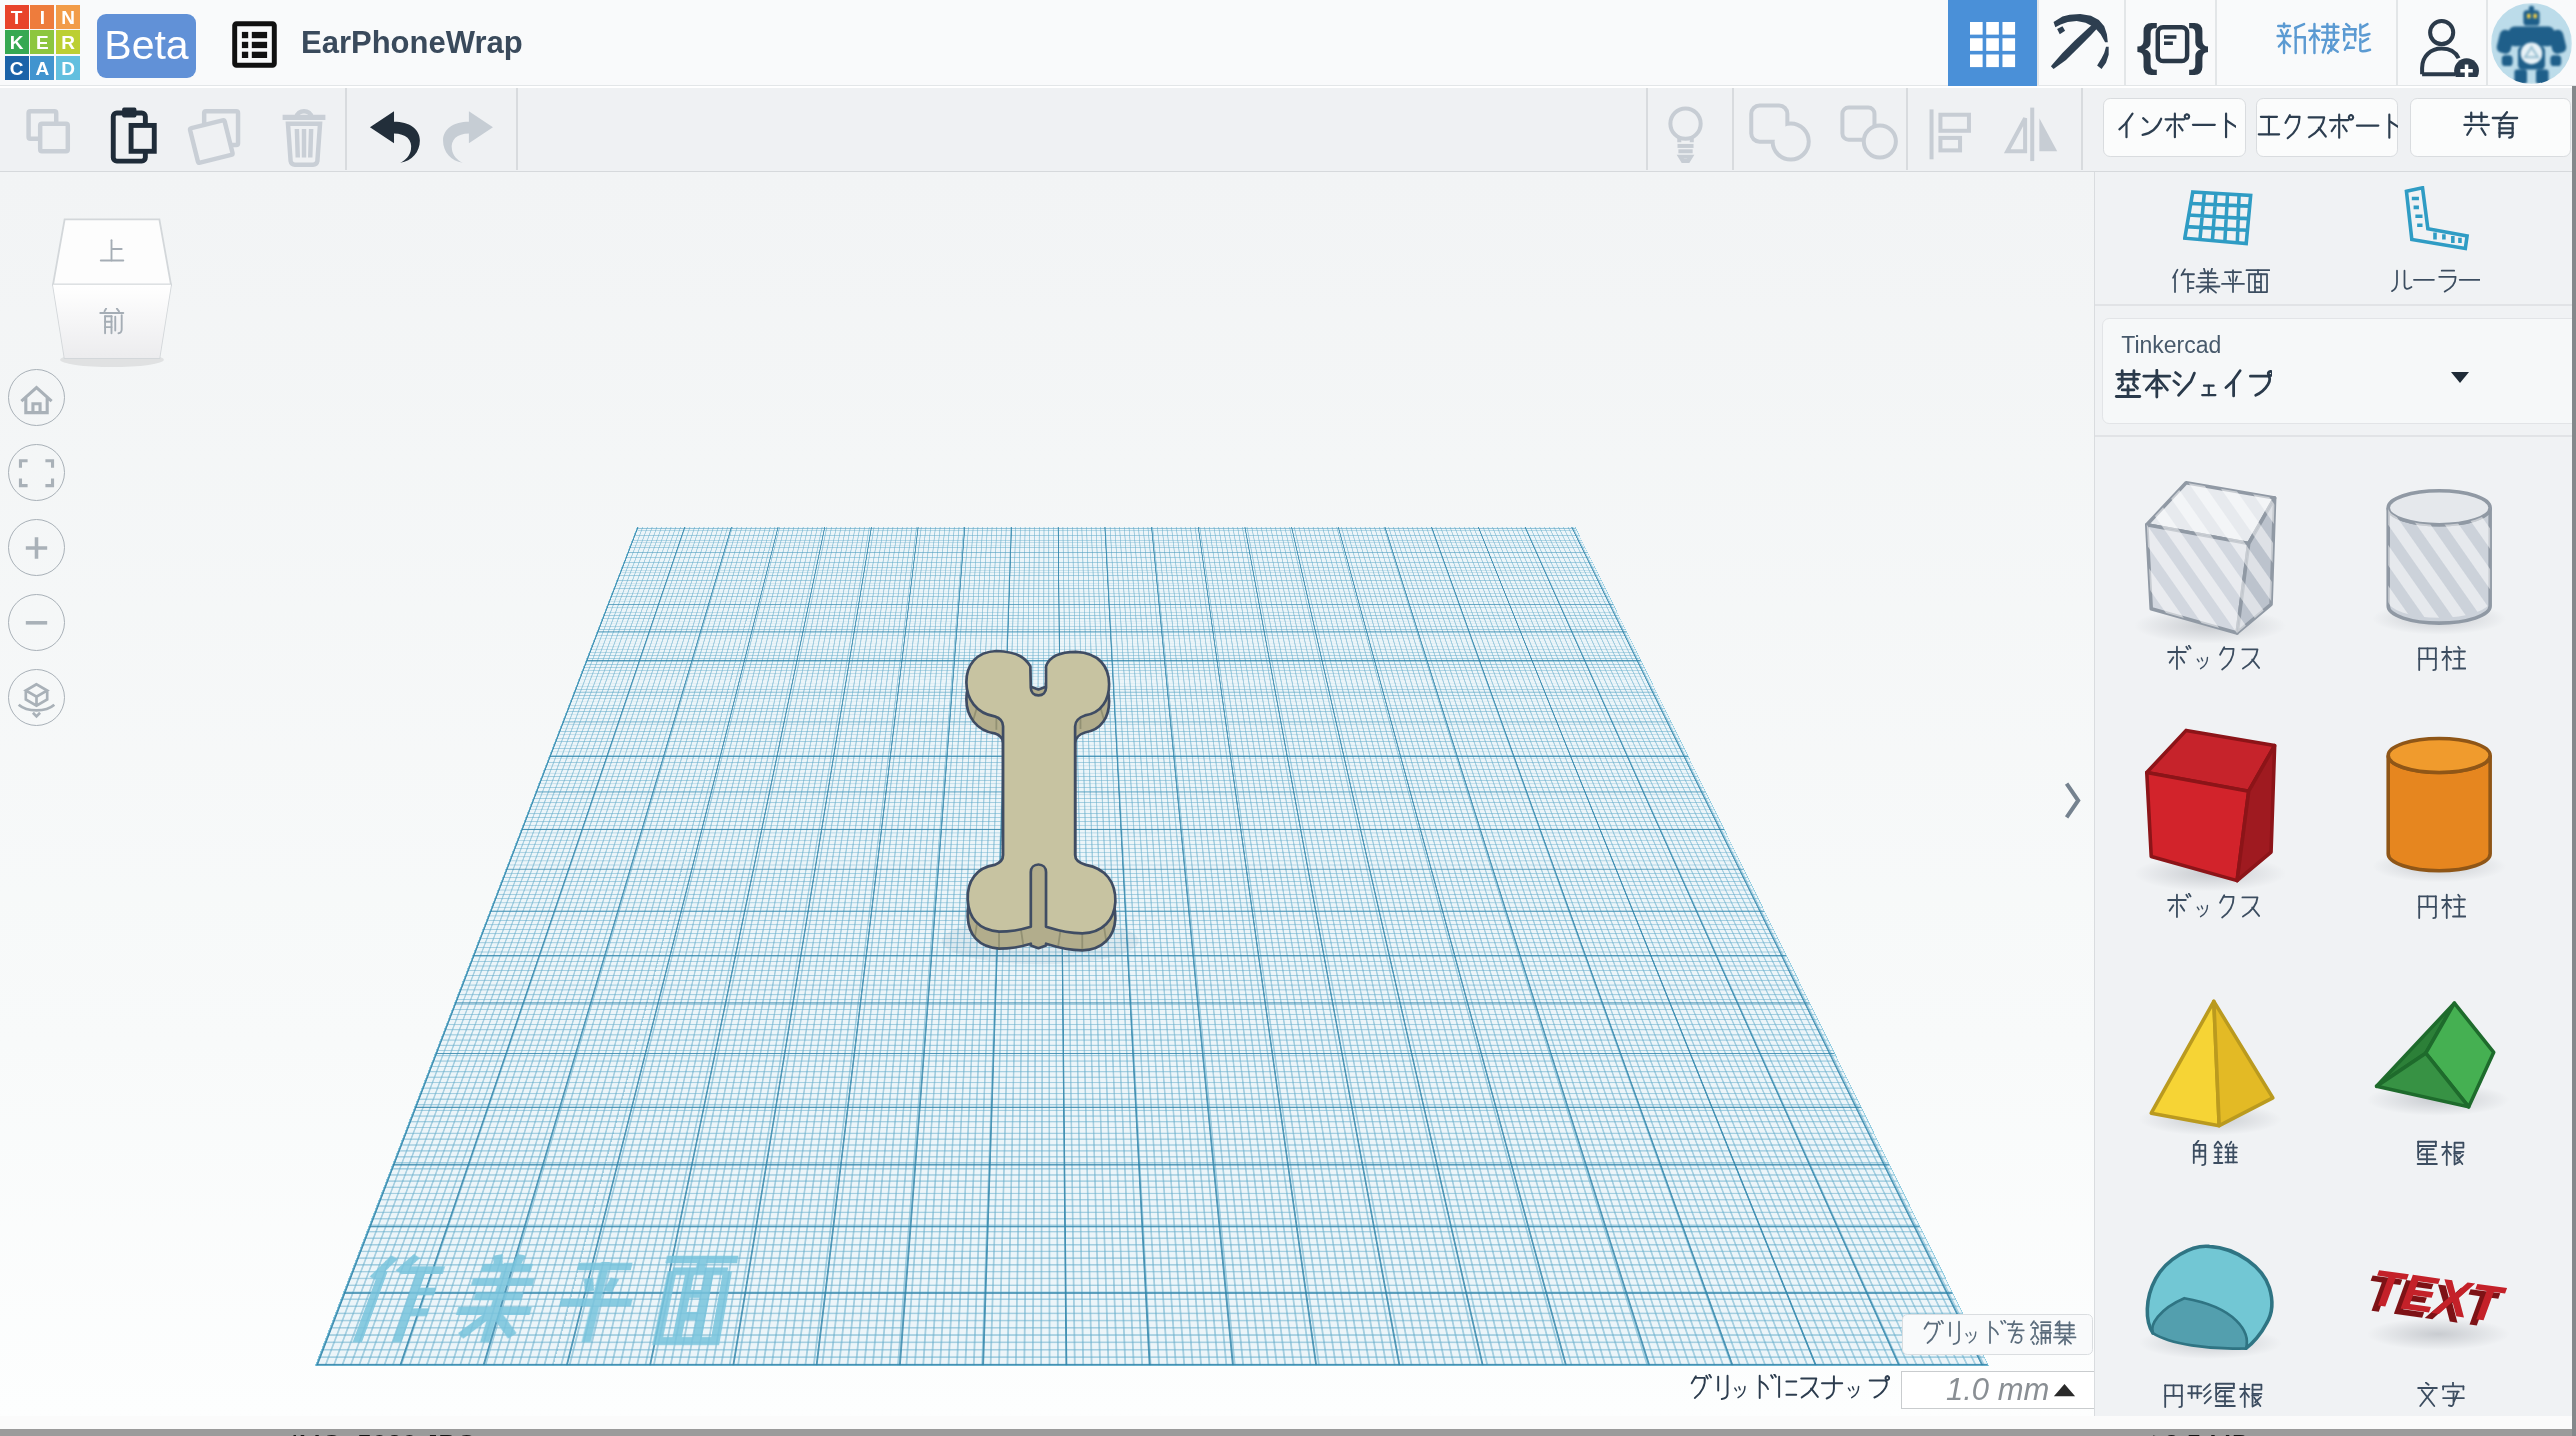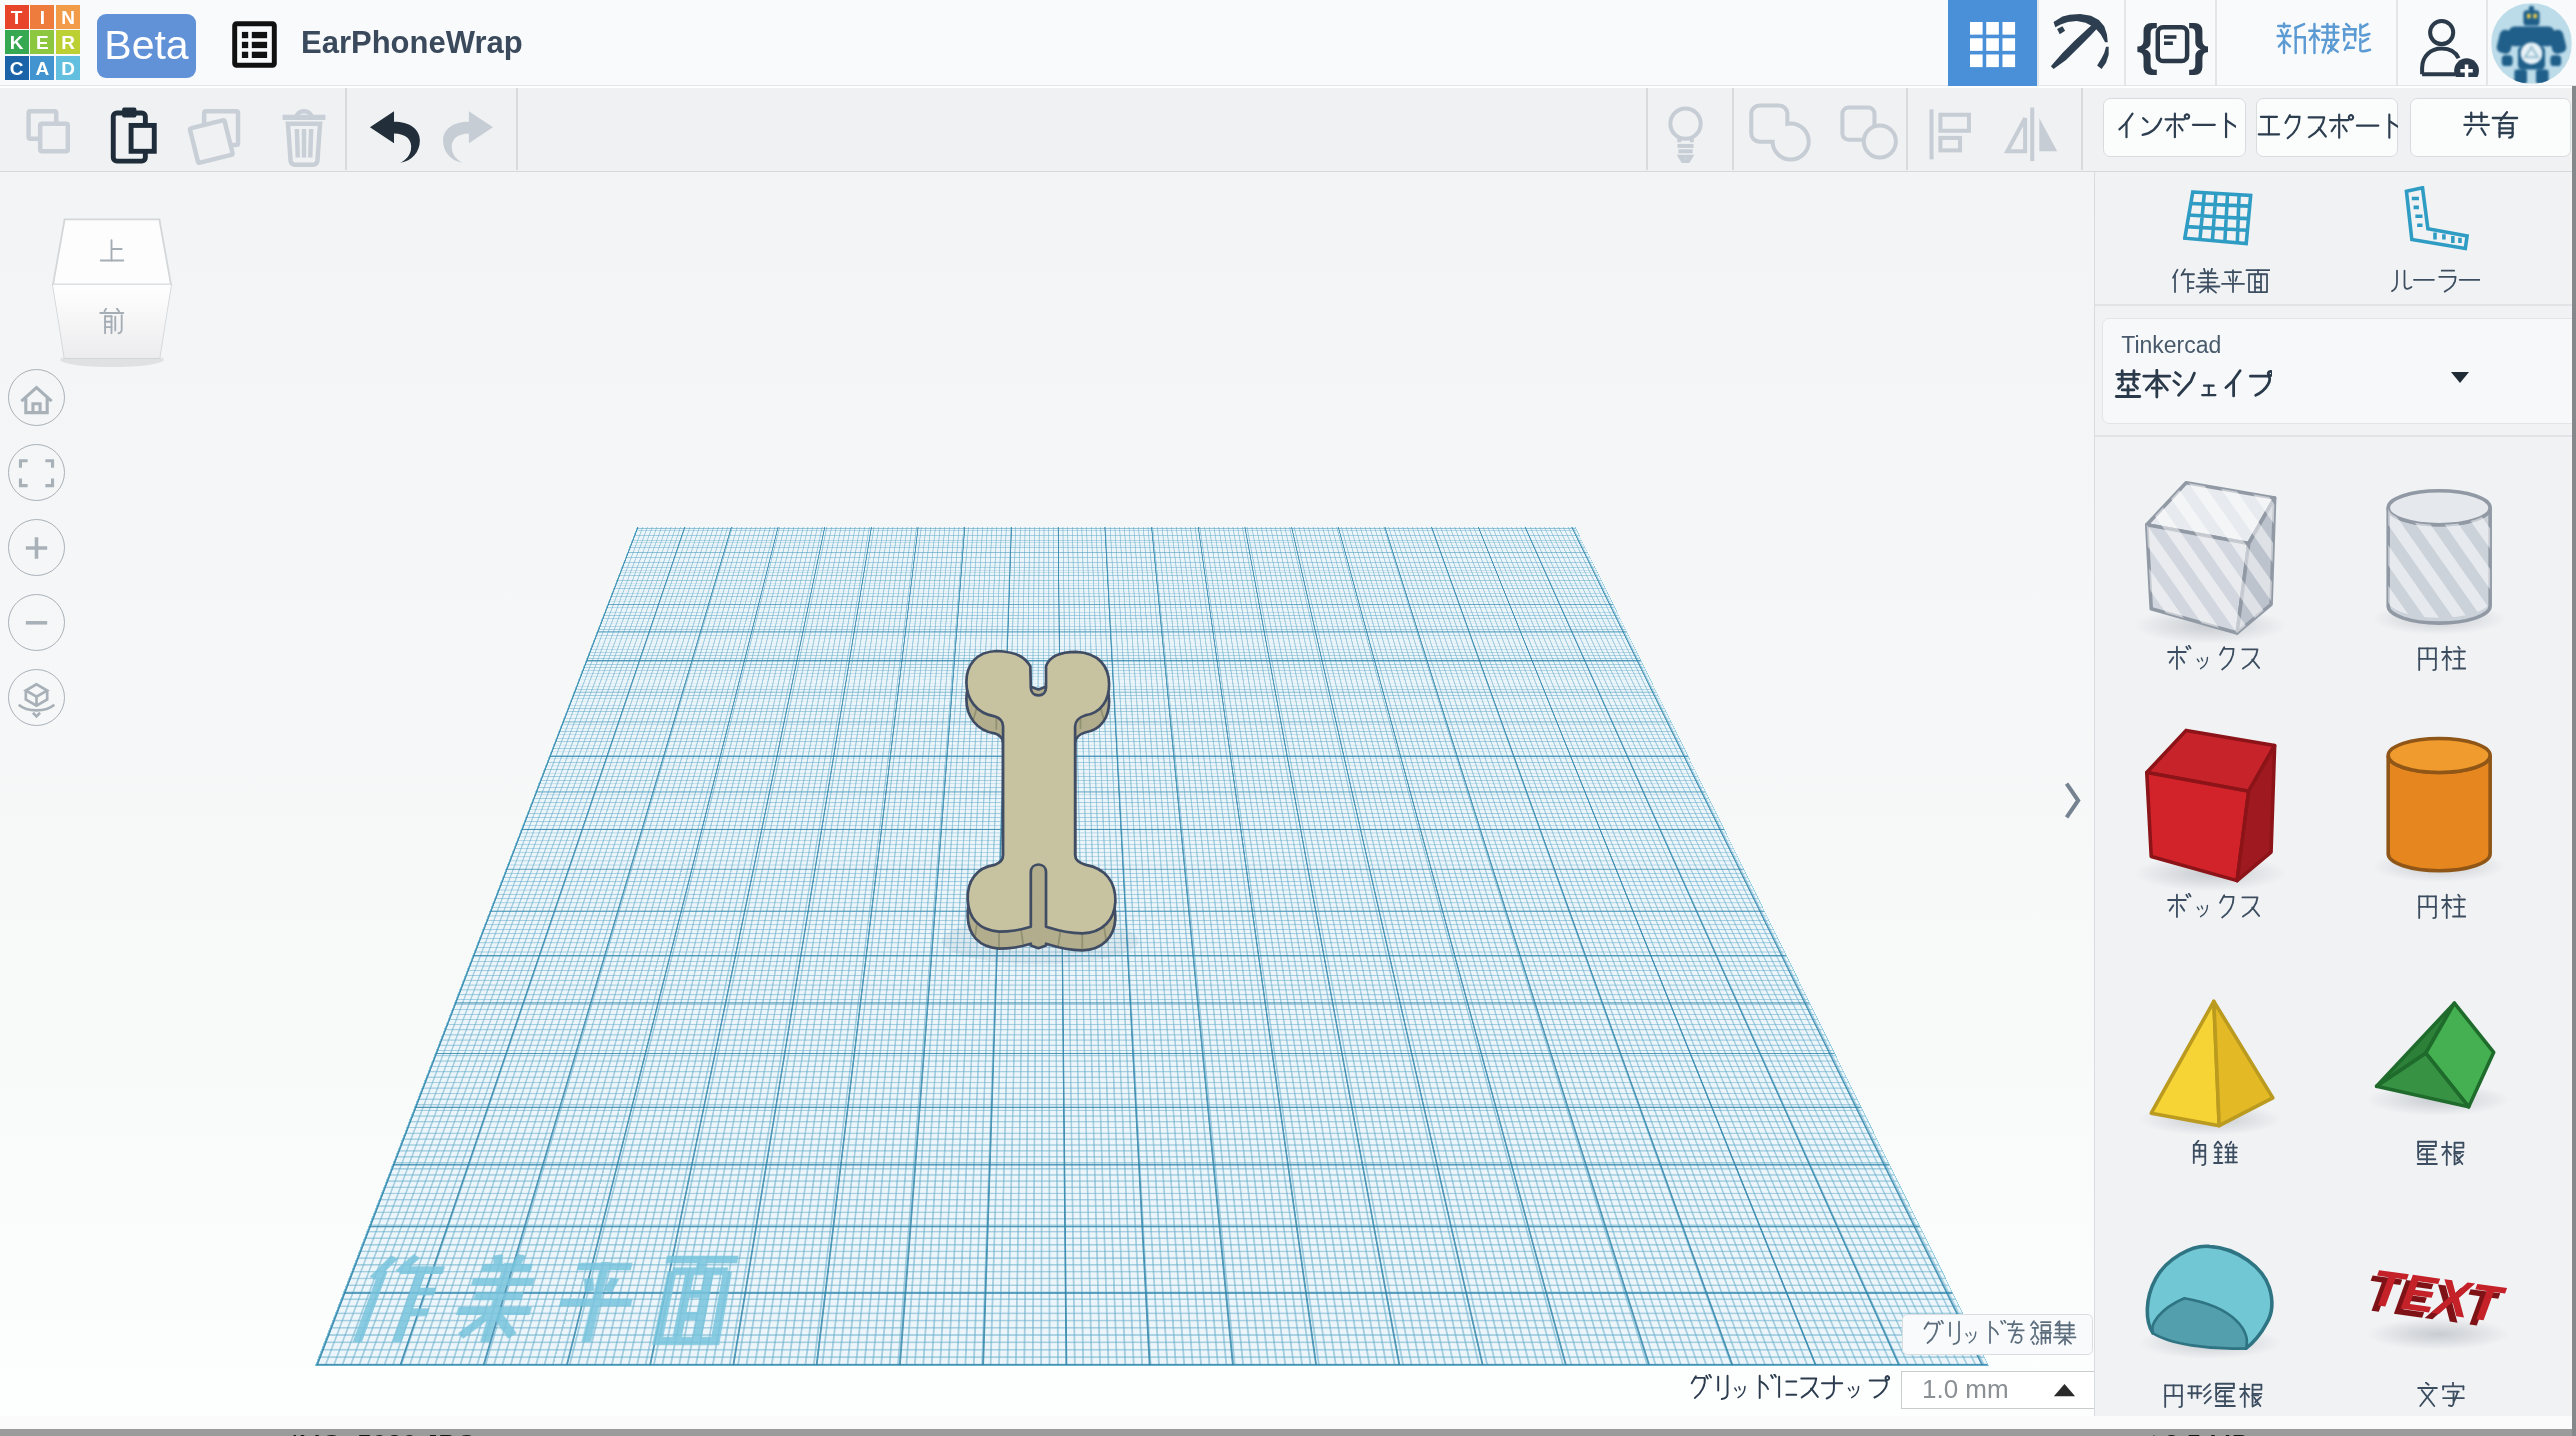--- a/index.html
+++ b/index.html
@@ -35,21 +35,21 @@
       repeating-linear-gradient(90deg, rgba(100,172,202,0.52) 0px, rgba(100,172,202,0.52) 1.6px, transparent 1.6px, transparent 9px),
       repeating-linear-gradient(0deg, rgba(100,172,202,0.52) 0px, rgba(100,172,202,0.52) 1.6px, transparent 1.6px, transparent 9px);
     border:1.8px solid #8ccbe0;
   }
 
   
   .navc { width:57px; height:57px; border-radius:50%; border:1.8px solid #a9b1b8; left:8px; }
 
   
   #editgrid { left:1902px; top:1314px; width:191px; height:41px; background:#f9fafb; border:1.8px solid #dadde0; border-radius:5.4px; font-size:26px; color:#5b6c7c; text-align:center; line-height:38px; }
-  #snapdd { left:1901px; top:1371px; width:199px; height:38px; background:#fff; border:1.8px solid #c9ccce; font-size:26px; color:#8a8f94; line-height:35px; padding-left:20px; }
+  #snapdd { left:1901px; top:1371px; width:199px; height:38px; background:#fff; border:1.8px solid #c9ccce; font-size:31px; color:#8a8f94; line-height:35px; padding-left:44px;font-style:italic; }
 
   
   #panel { left:2094px; top:172px; width:482px; height:1265px; background:#f0f2f4; border-left:1.8px solid #d9dcdf; }
   #pdrop { position:absolute; left:7.2px; top:146px; width:511px; height:106px; background:#f6f8f9; border:1.8px solid #e2e4e7; border-radius:7.2px; }
   #pdrop .t1 { position:absolute; left:18px; top:12.5px; font-size:23px; color:#47596b; }
   #pdrop .tri { position:absolute; left:348px; top:53px; width:0; height:0; border-left:9.8px solid transparent; border-right:9.8px solid transparent; border-top:11.6px solid #1f2b37; }
   .psep { position:absolute; left:0; width:482px; height:1.8px; background:#e1e3e6; }
 
   
   #strip1 { left:0; top:1416px; width:2576px; height:13.4px; background:#fbfbfb; }

